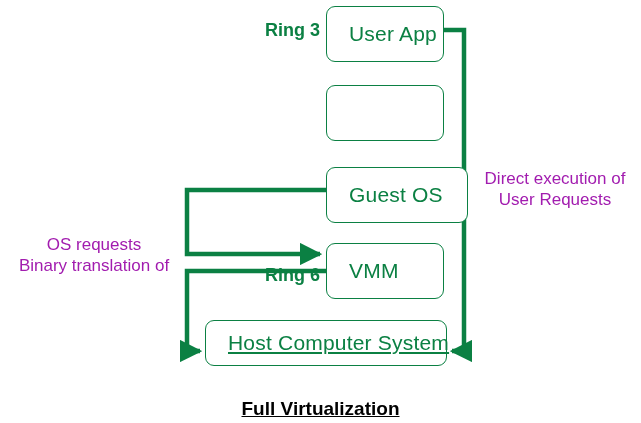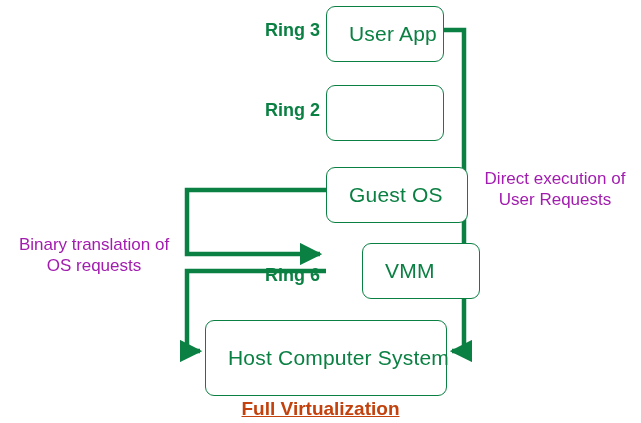--- a/index.html
+++ b/index.html
@@ -56,21 +56,21 @@
     font-family: "Liberation Sans", sans-serif;
     line-height: 1.25;
     text-align: center;
   }
   #caption {
     position: absolute;
     left: 0;
     top: 398px;
     width: 641px;
     text-align: center;
-    color: #c2410c;
+    color: #000000;
     font-size: 19px;
     font-weight: bold;
     text-decoration: underline;
     font-family: "Liberation Sans", sans-serif;
   }
 </style>
 </head>
 <body>
 
 <div id="diagram-root">
@@ -90,41 +90,40 @@
     <path d="M 326 271 L 187 271 L 187 351 L 200 351" fill="none" stroke="#0b8043" stroke-width="4.5" marker-end="url(#arrow-right)"></path>
 
     <path d="M 443 30 L 464 30 L 464 351 L 452 351" fill="none" stroke="#0b8043" stroke-width="4.5" marker-end="url(#arrow-left)"></path>
   </svg>
 
   <div class="ring-label" style="left:200px; top:20px; width:120px;">Ring 3</div>
   <div class="node-box" style="left:326px; top:6px; width:118px; height:56px;">
     <span>User App</span>
   </div>
 
-  <div class="ring-label" style="left:200px; top:100px; width:120px;">Ring 2</div>
   <div class="node-box" style="left:326px; top:85px; width:118px; height:56px;">
     <span></span>
   </div>
 
   <div class="node-box" style="left:326px; top:167px; width:142px; height:56px;">
     <span>Guest OS</span>
   </div>
 
   <div class="ring-label" style="left:200px; top:265px; width:120px;">Ring 6</div>
-  <div class="node-box" style="left:326px; top:243px; width:118px; height:56px;margin-left:36px;">
+  <div class="node-box" style="left:326px; top:243px; width:118px; height:56px;">
     <span>VMM</span>
   </div>
 
-  <div class="node-box" style="left:205px; top:320px; width:242px; height:76px;">
+  <div class="node-box" style="left:205px; top:320px; width:242px; height:46px;text-decoration:underline;">
     <span>Host Computer System</span>
   </div>
 
   <div class="edge-label" style="left:6px; top:234px; width:176px;">
+    <div>OS requests</div>
     <div>Binary translation of</div>
-    <div>OS requests</div>
   </div>
 
   <div class="edge-label" style="left:473px; top:168px; width:164px;">
     <div>Direct execution of</div>
     <div>User Requests</div>
   </div>
 
   <div id="caption">Full Virtualization</div>
 
 </div>

